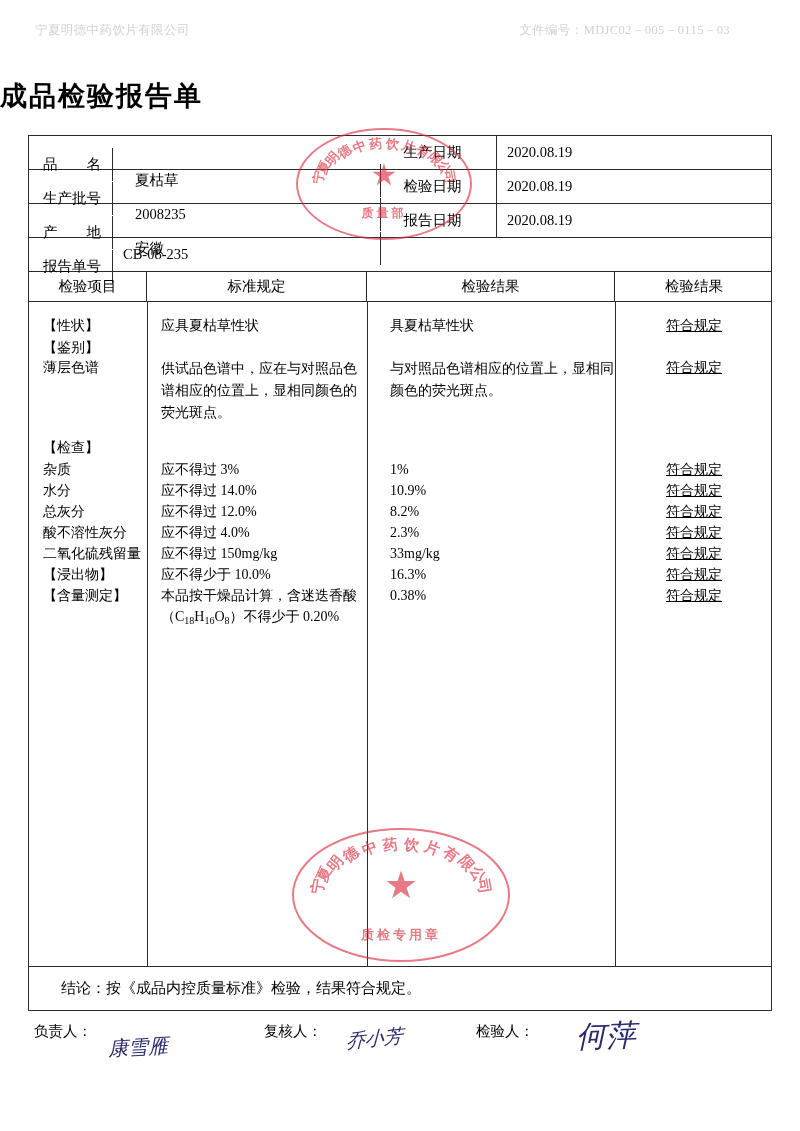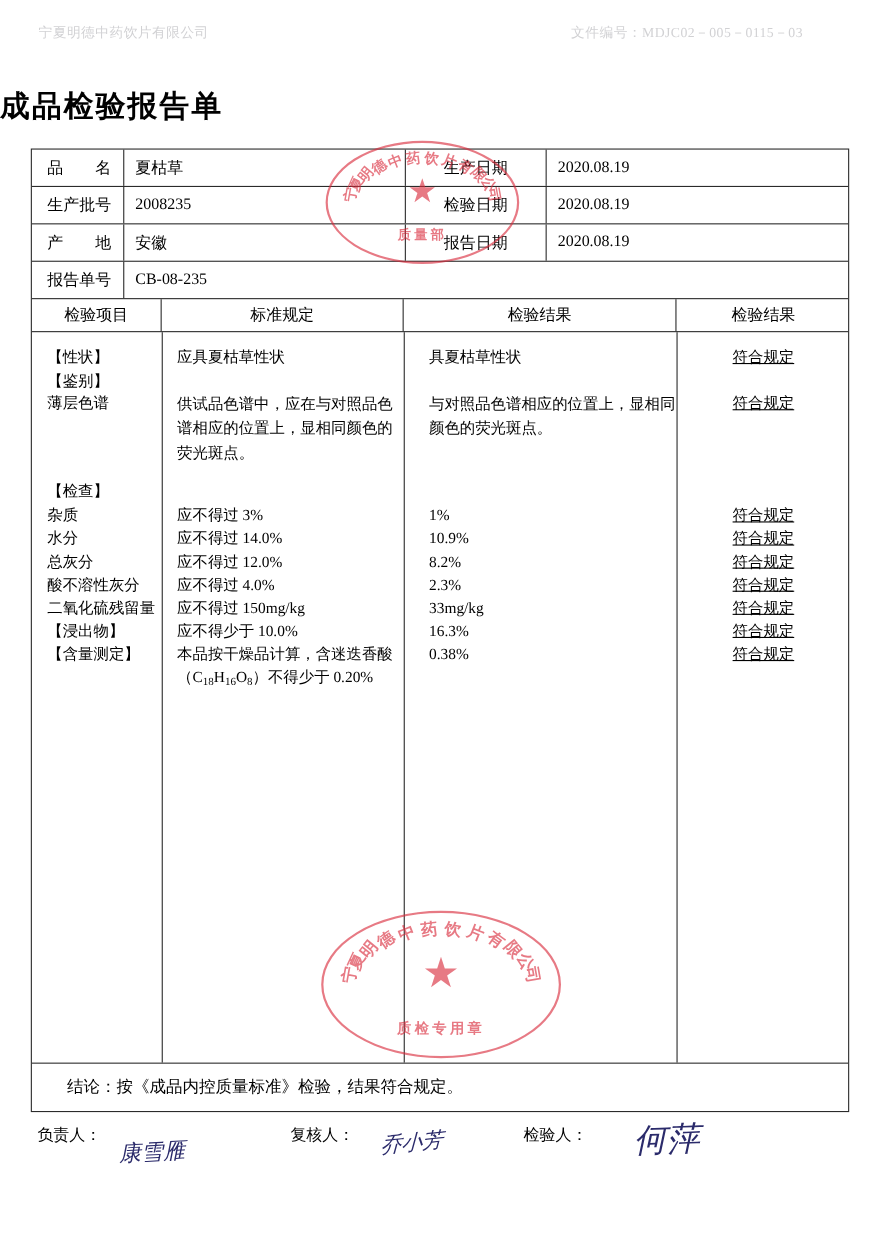--- a/index.html
+++ b/index.html
@@ -92,31 +92,32 @@
     top: 0;
     height: 100%;
     box-sizing: border-box;
     display: flex;
     align-items: center;
     font-size: 14.5px;
   }
   .cell.lbl {
     justify-content: center;
     padding: 0 10px 0 14px;
+    margin-top: 12px;
   }
   .cell.val {
     padding-left: 10px;
   }
   .vline {
     border-right: 1px solid #2b2b2b;
   }
 
   
   .c-lbl1 { left: 0;    width: 84px; }
-  .c-val1 { left: 84px; width: 256px; }
+  .c-val1 { left: 96px; width: 256px; margin-top: 28px; }
   .c-lbl2 { left: 340px; width: 128px; }
   .c-val2 { left: 468px; width: 276px; }
   .c-val-wide { left: 84px; width: 660px; }
 
   .lbl-spread {
     width: 100%;
     display: flex;
     justify-content: space-between;
   }
   .lbl-center {

